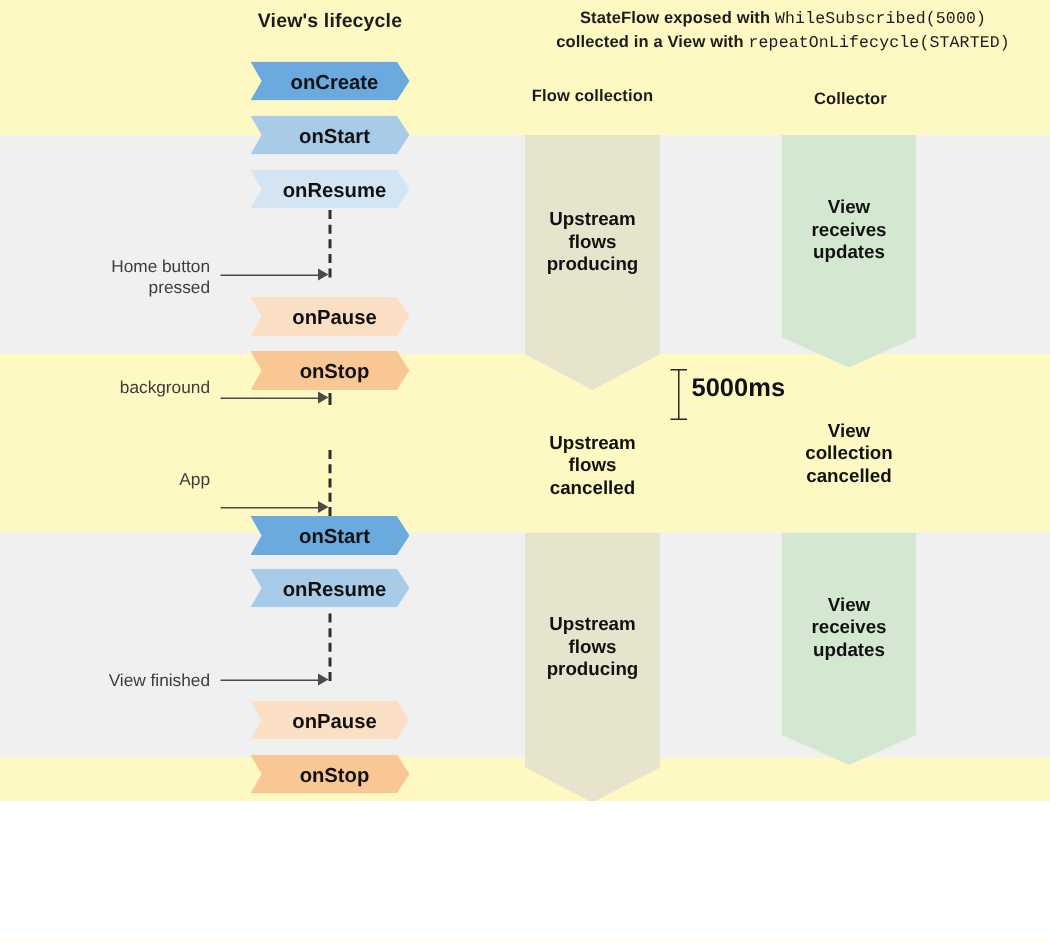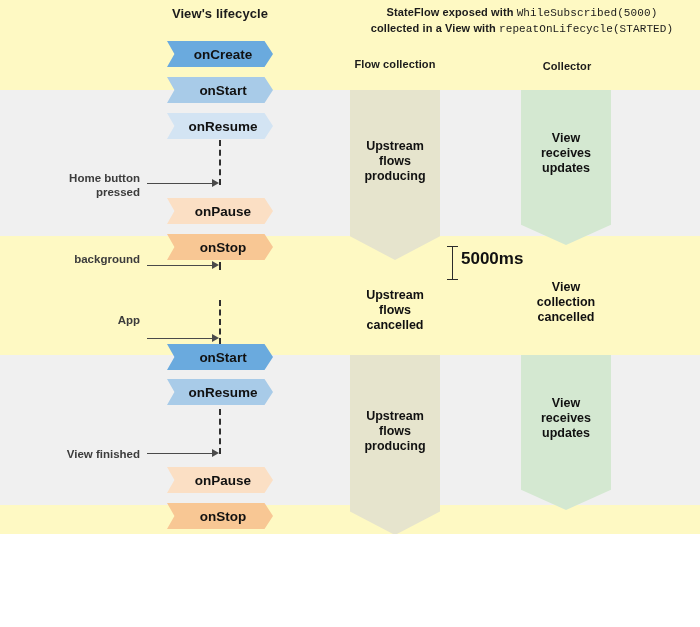--- a/index.html
+++ b/index.html
@@ -66,21 +66,21 @@
     position: absolute;
     left: 219px;
     width: 0;
     border-left: 2px dashed #2f2f2f;
   }
 
   
   .annot {
     position: absolute;
     font-size: 11.5px;
-    font-weight: bold;
+    font-weight: normal;
     color: #3c3c3c;
     text-align: right;
     line-height: 14px;
   }
 
   
   .annot-arrow { position: absolute; height: 10px; }
   .annot-arrow .line {
     position: absolute;
     left: 0; top: 4px;

